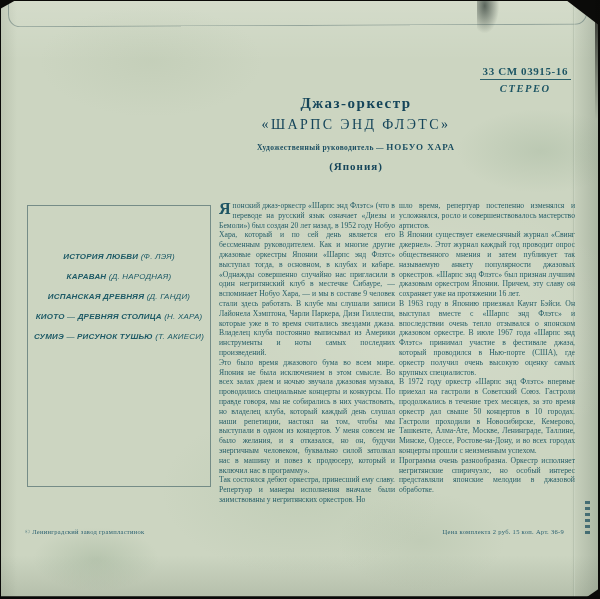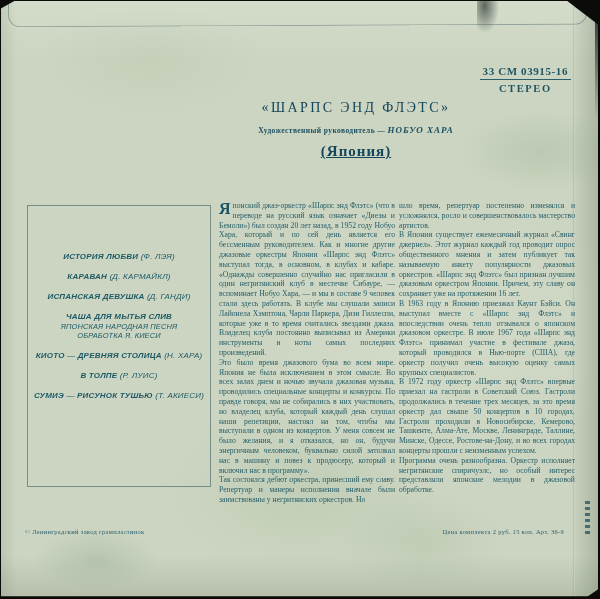--- a/index.html
+++ b/index.html
@@ -41,28 +41,28 @@
     clip-path:polygon(0 0, 100% 0, 0 100%); }
   .corner-br { position:absolute; right:0; bottom:0; width:16px; height:11px; background:#0b0b09;
     clip-path:polygon(100% 0, 100% 100%, 0 100%); }
   .edge-right { position:absolute; right:0; top:0; width:5px; height:120px;
     background:linear-gradient(to bottom, rgba(10,10,8,.85), transparent); }
   .edge-bottom { position:absolute; left:0; right:0; bottom:0; height:3px; background:rgba(10,10,8,.75); }
 
   .catalog { position:absolute; right:27px; top:60px; text-align:center; color:#1d5564; }
   .catalog-num { display:inline-block; font-size:11px; font-weight:bold; letter-spacing:.6px;
     padding:0 3px 2px 3px; border-bottom:1.4px solid #2a5f6b; }
-  .stereo { font-size:10.5px; font-weight:bold; letter-spacing:1.6px; margin-top:3px; }
+  .stereo { font-size:10.5px; font-weight:bold; letter-spacing:1.6px; margin-top:3px;font-style:italic; }
 
   .header { position:absolute; left:120px; width:470px; top:94px; text-align:center; color:#15455a; }
   .h-type { font-size:15px; font-weight:bold; letter-spacing:1.5px; }
   .h-title { font-size:14px; font-weight:normal; letter-spacing:2.4px; margin-top:5px; white-space:nowrap; }
   .h-director { font-size:7.5px; font-weight:bold; letter-spacing:.4px; margin-top:9px; color:#1c4f62; }
-  .h-director .dname { font-size:9px; letter-spacing:1px;font-style:italic; }
-  .h-country { font-size:15px; font-weight:bold; letter-spacing:1px; margin-top:8px;text-decoration:underline; }
+  .h-director .dname { font-size:9px; letter-spacing:1px; }
+  .h-country { font-size:11px; font-weight:bold; letter-spacing:1px; margin-top:8px; }
 
   .trackbox { position:absolute; left:26px; top:204px; width:184px; height:282px;
     border:1px solid rgba(45,80,88,.55); box-sizing:border-box;font-style:italic; }
   .tracks { margin-top:46px; text-align:center; color:#1d5a66;
     font-family:"Liberation Sans", sans-serif; }
   .track { font-size:8px; font-weight:bold; letter-spacing:.2px; line-height:9.5px; margin-bottom:10.5px; }
   .track .composer { font-weight:normal; }
   .track .sub { display:block; font-weight:normal; font-size:7.5px; letter-spacing:.1px; }
 
   .col { position:absolute; top:200px; width:176px; text-align:justify; color:#265e68;
@@ -88,33 +88,32 @@
     <div class="flap-seam"></div>
     <div class="crease-right"></div>
     <div class="smudge-top"></div>
 
     <div class="catalog">
       <div class="catalog-num">33 СМ 03915-16</div>
       <div class="stereo">СТЕРЕО</div>
     </div>
 
     <div class="header">
+      <div class="h-type">Джаз-оркестр</div>
       <div class="h-title">«ШАРПС  ЭНД  ФЛЭТС»</div>
       <div class="h-director"><span>Художественный  руководитель — </span><span class="dname">НОБУО  ХАРА</span></div>
       <div class="h-country">(Япония)</div>
     </div>
 
     <div class="trackbox">
       <div class="tracks">
         <div class="track"><span>ИСТОРИЯ ЛЮБВИ</span> <span class="composer">(Ф. ЛЭЯ)</span></div>
-        <div class="track"><span>КАРАВАН</span> <span class="composer">(Д. КАРМАЙКЛ)</span></div>
-        <div class="track"><span>ИСПАНСКАЯ ДЕВУШКА</span> <span class="composer">(Д. ГАНДИ)</span></div>
-        <div class="track"><span>ЧАША ДЛЯ МЫТЬЯ СЛИВ</span><span class="sub">ЯПОНСКАЯ НАРОДНАЯ ПЕСНЯ</span><span class="sub">ОБРАБОТКА Я. КИЕСИ</span></div>
+        <div class="track"><span>КАРАВАН</span> <span class="composer">(Д. НАРОДНАЯ)</span></div>
+        <div class="track"><span>ИСПАНСКАЯ ДРЕВНЯЯ</span> <span class="composer">(Д. ГАНДИ)</span></div>
         <div class="track"><span>КИОТО — ДРЕВНЯЯ СТОЛИЦА</span> <span class="composer">(Н. ХАРА)</span></div>
-        <div class="track"><span>В ТОЛПЕ</span> <span class="composer">(Р. ЛУИС)</span></div>
         <div class="track"><span>СУМИЭ — РИСУНОК ТУШЬЮ</span> <span class="composer">(Т. АКИЕСИ)</span></div>
       </div>
     </div>
 
     <div class="col col-left">
       <p><span class="dropcap">Я</span><span>понский джаз-оркестр «Шарпс энд Флэтс» (что в переводе на русский язык означает «Диезы и Бемоли») был создан 20 лет назад, в 1952 году Нобуо Хара, который и по сей день является его бессменным руководителем. Как и многие другие джазовые оркестры Японии «Шарпс энд Флэтс» выступал тогда, в основном, в клубах и кабаре. «Однажды совершенно случайно нас пригласили в один негритянский клуб в местечке Сибауре, — вспоминает Нобуо Хара, — и мы в составе 9 человек стали здесь работать. В клубе мы слушали записи Лайонела Хэмптона, Чарли Паркера, Дизи Гиллеспи, которые уже в то время считались звездами джаза. Владелец клуба постоянно выписывал из Америки инструменты и ноты самых последних произведений.</span></p>
       <p>Это было время джазового бума во всем мире. Япония не была исключением в этом смысле. Во всех залах днем и ночью звучала джазовая музыка, проводились специальные концерты и конкурсы. По правде говоря, мы не собирались в них участвовать, но владелец клуба, который каждый день слушал наши репетиции, настоял на том, чтобы мы выступали в одном из концертов. У меня совсем не было желания, и я отказался, но он, будучи энергичным человеком, буквально силой затолкал нас в машину и повез к продюсеру, который и включил нас в программу».</p>
       <p>Так состоялся дебют оркестра, принесший ему славу. Репертуар и манеры исполнения вначале были заимствованы у негритянских оркестров. Но</p>
     </div>
 

